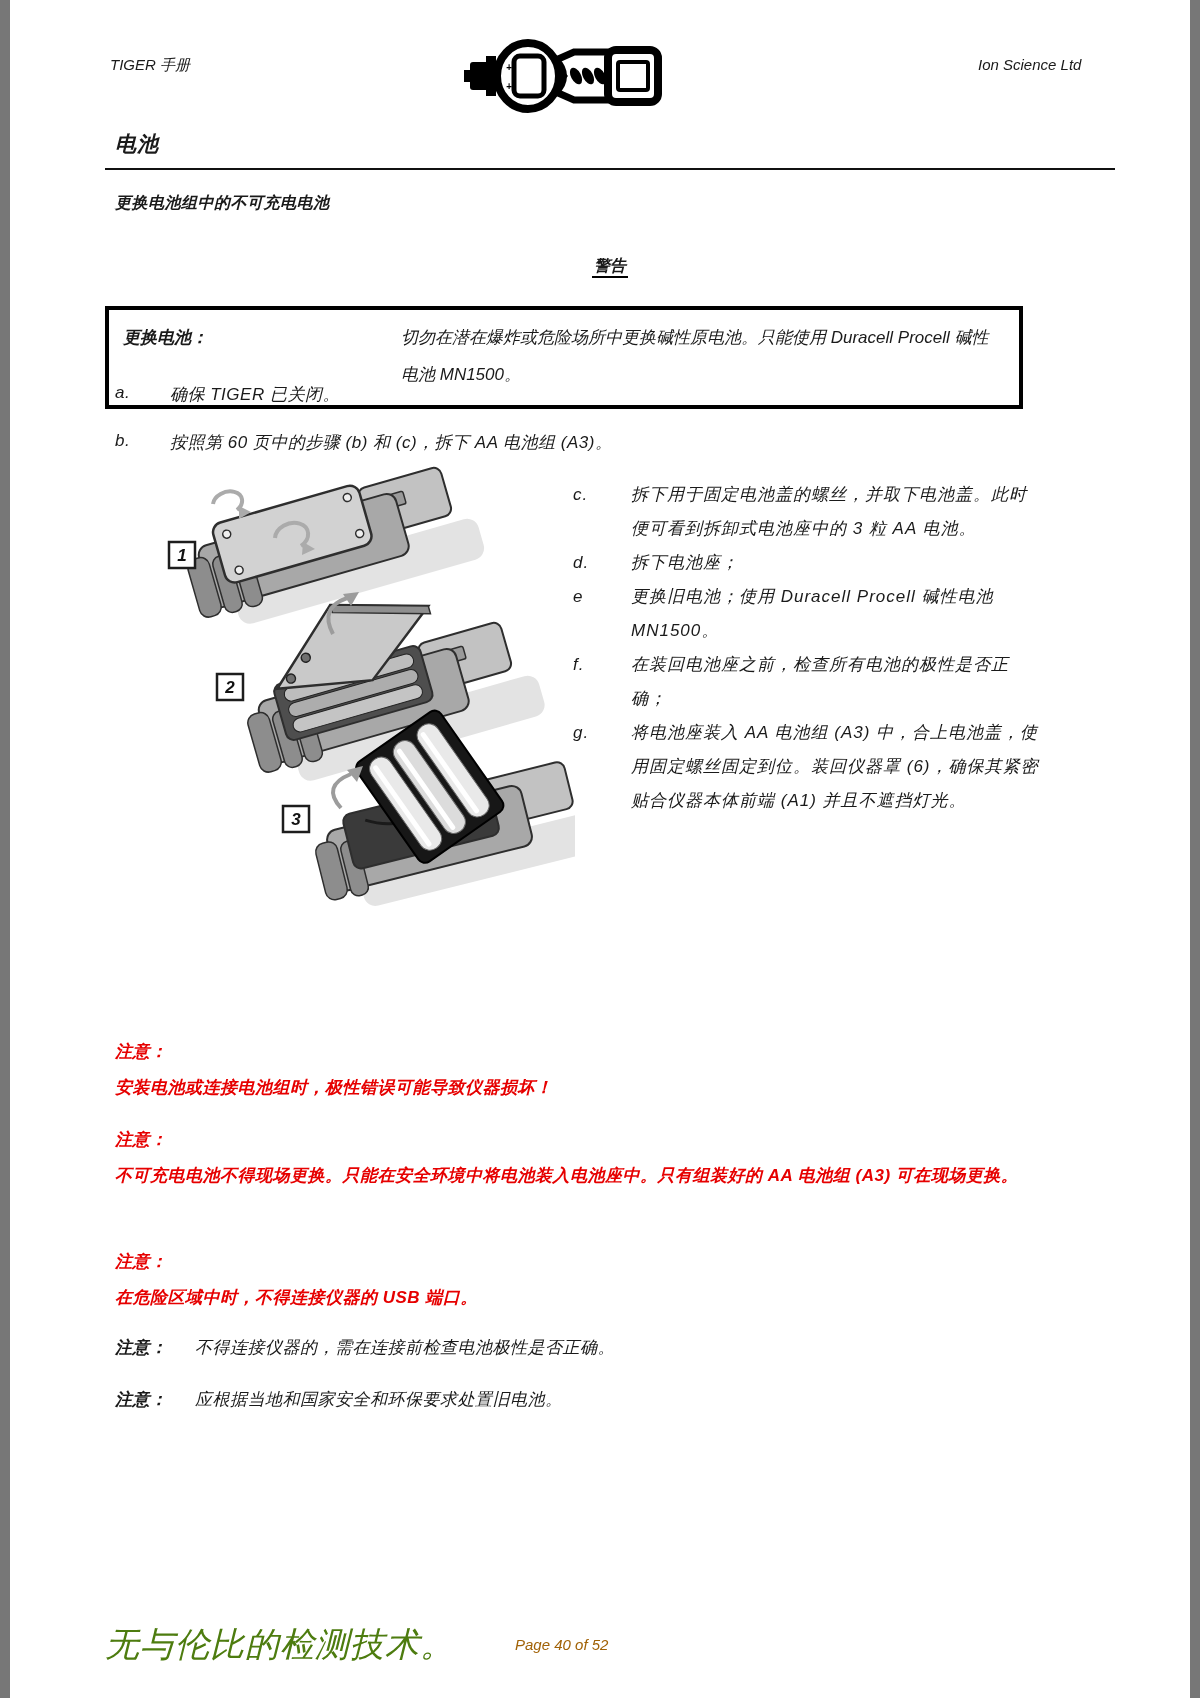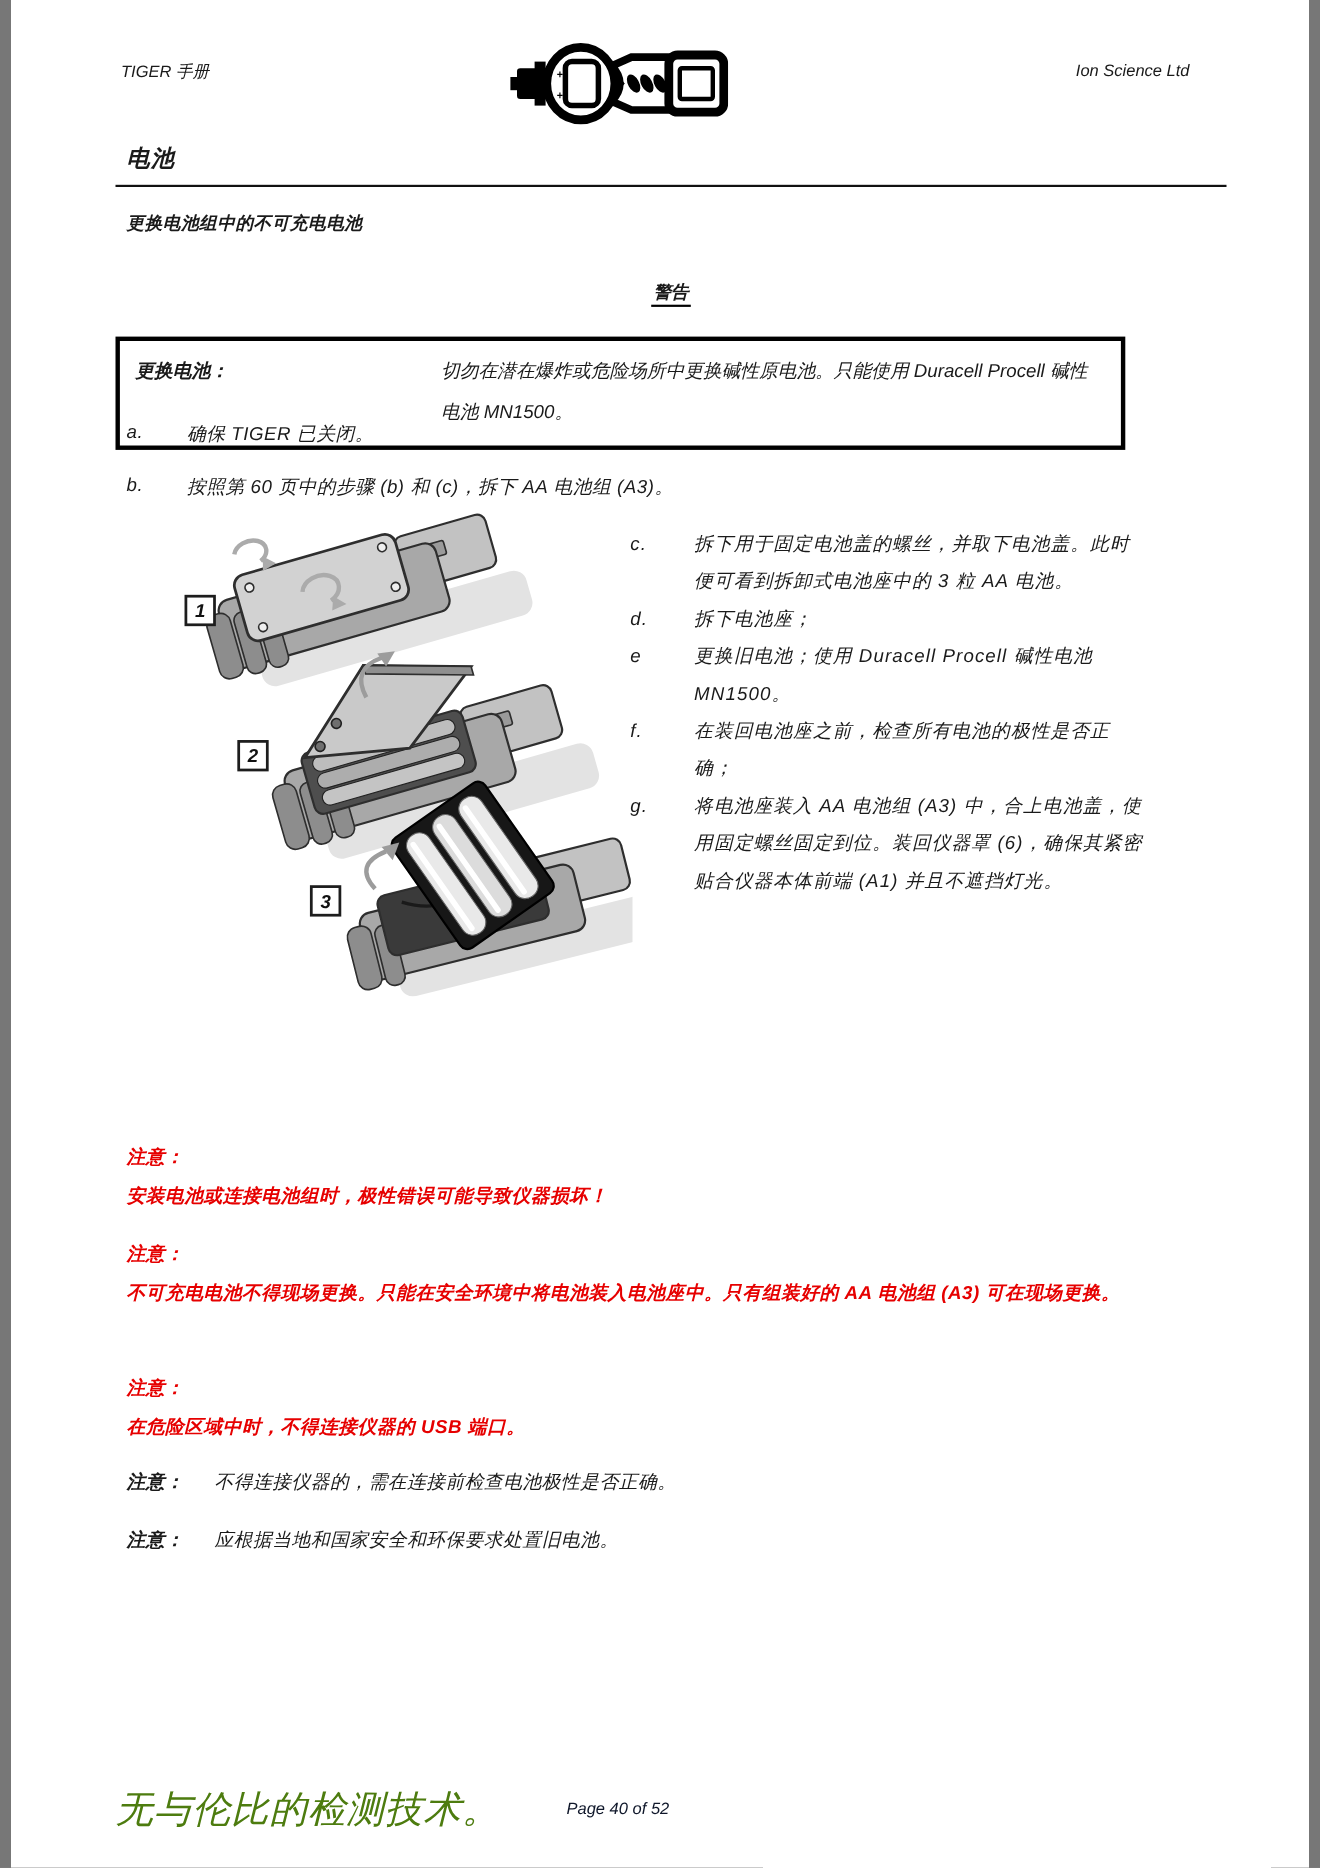--- a/index.html
+++ b/index.html
@@ -28,21 +28,21 @@
   .step-b{top:431px;}
   .figure{left:145px;top:466px;}
   .steps{left:563px;top:478px;width:470px;font-size:17px;line-height:34px;letter-spacing:1px;}
   .steps .item{display:grid;grid-template-columns:58px 1fr;}
   .note-red{left:105px;width:935px;color:#e60000;font-weight:700;font-size:17px;line-height:2.1;letter-spacing:.5px;}
   .red1{top:1034px;} .red2{top:1122px;} .red3{top:1244px;}
   .note-black{left:105px;width:935px;display:flex;font-size:17px;line-height:1.6;letter-spacing:.5px;}
   .note-black .nlabel{width:80px;flex:0 0 80px;font-weight:700;}
   .blk1{top:1334px;} .blk2{top:1386px;}
   .footer-tagline{left:95px;top:1622px;font-size:34px;color:#4d7c0f;letter-spacing:1px;}
-  .footer-page{left:505px;top:1636px;font-size:15px;color:#0f172a;}
+  .footer-page{left:505px;top:1636px;font-size:15px;color:#a16207;}
 </style>
 </head>
 <body>
 
 <div class="page">
 
   <div class="abs hdr-left">TIGER 手册</div>
 
   <div class="abs logo">
     <svg width="200" height="78" viewBox="0 0 200 78">

